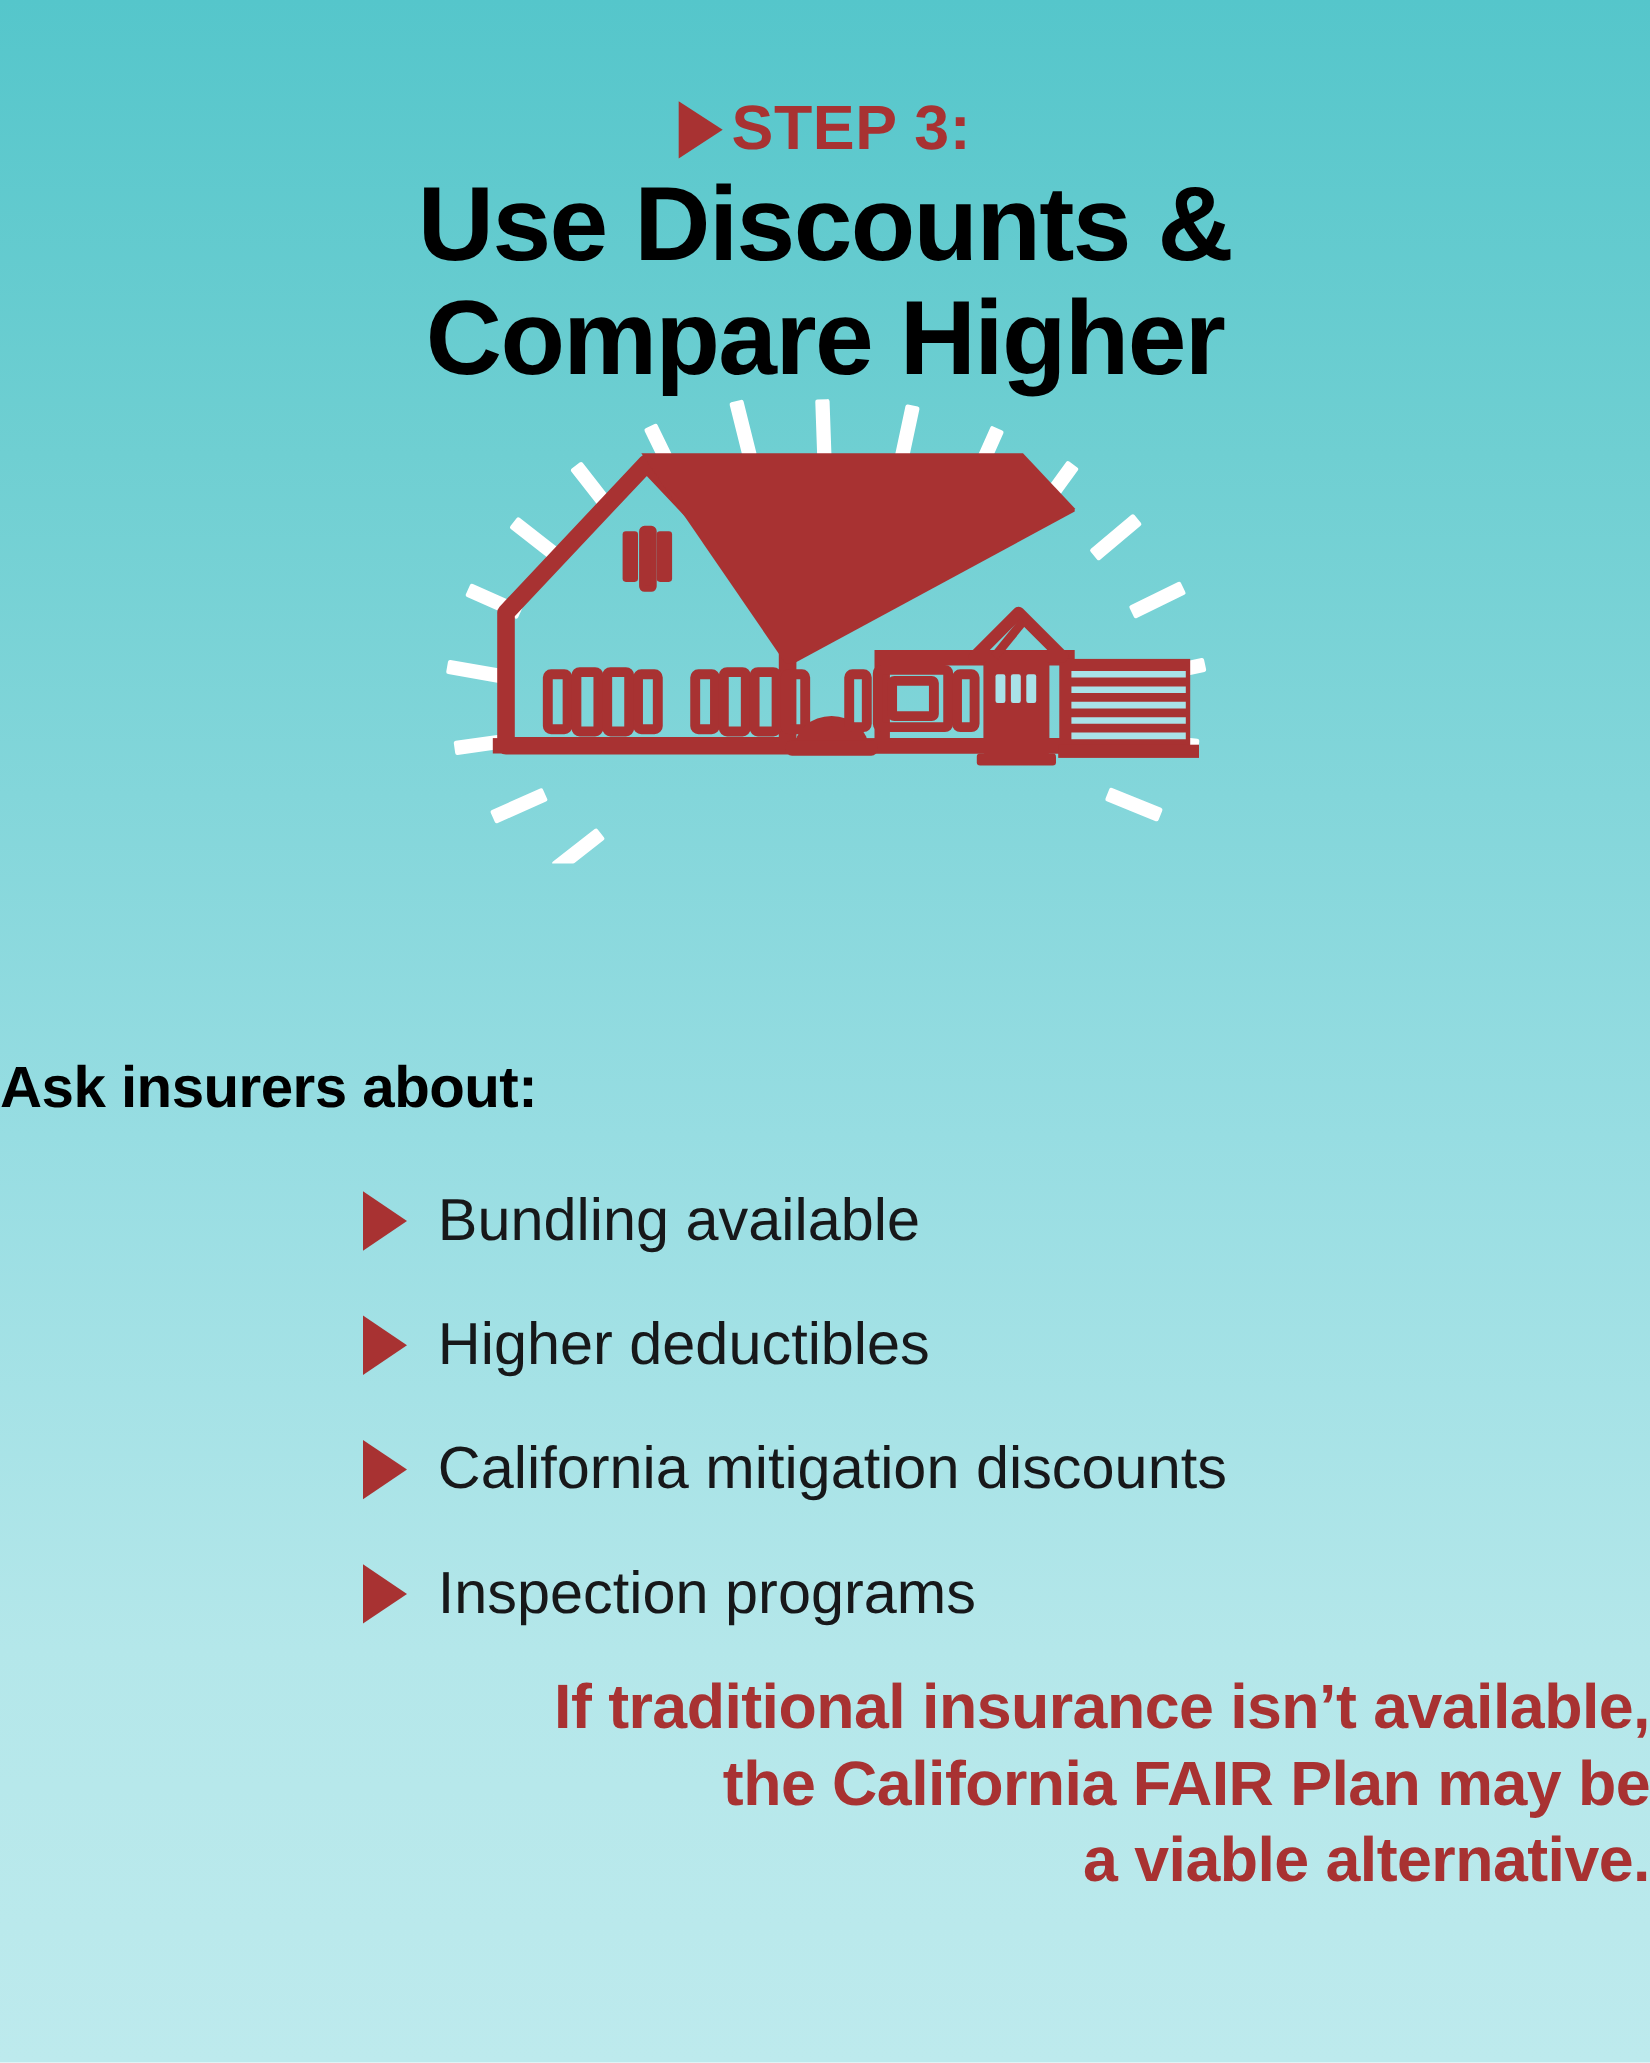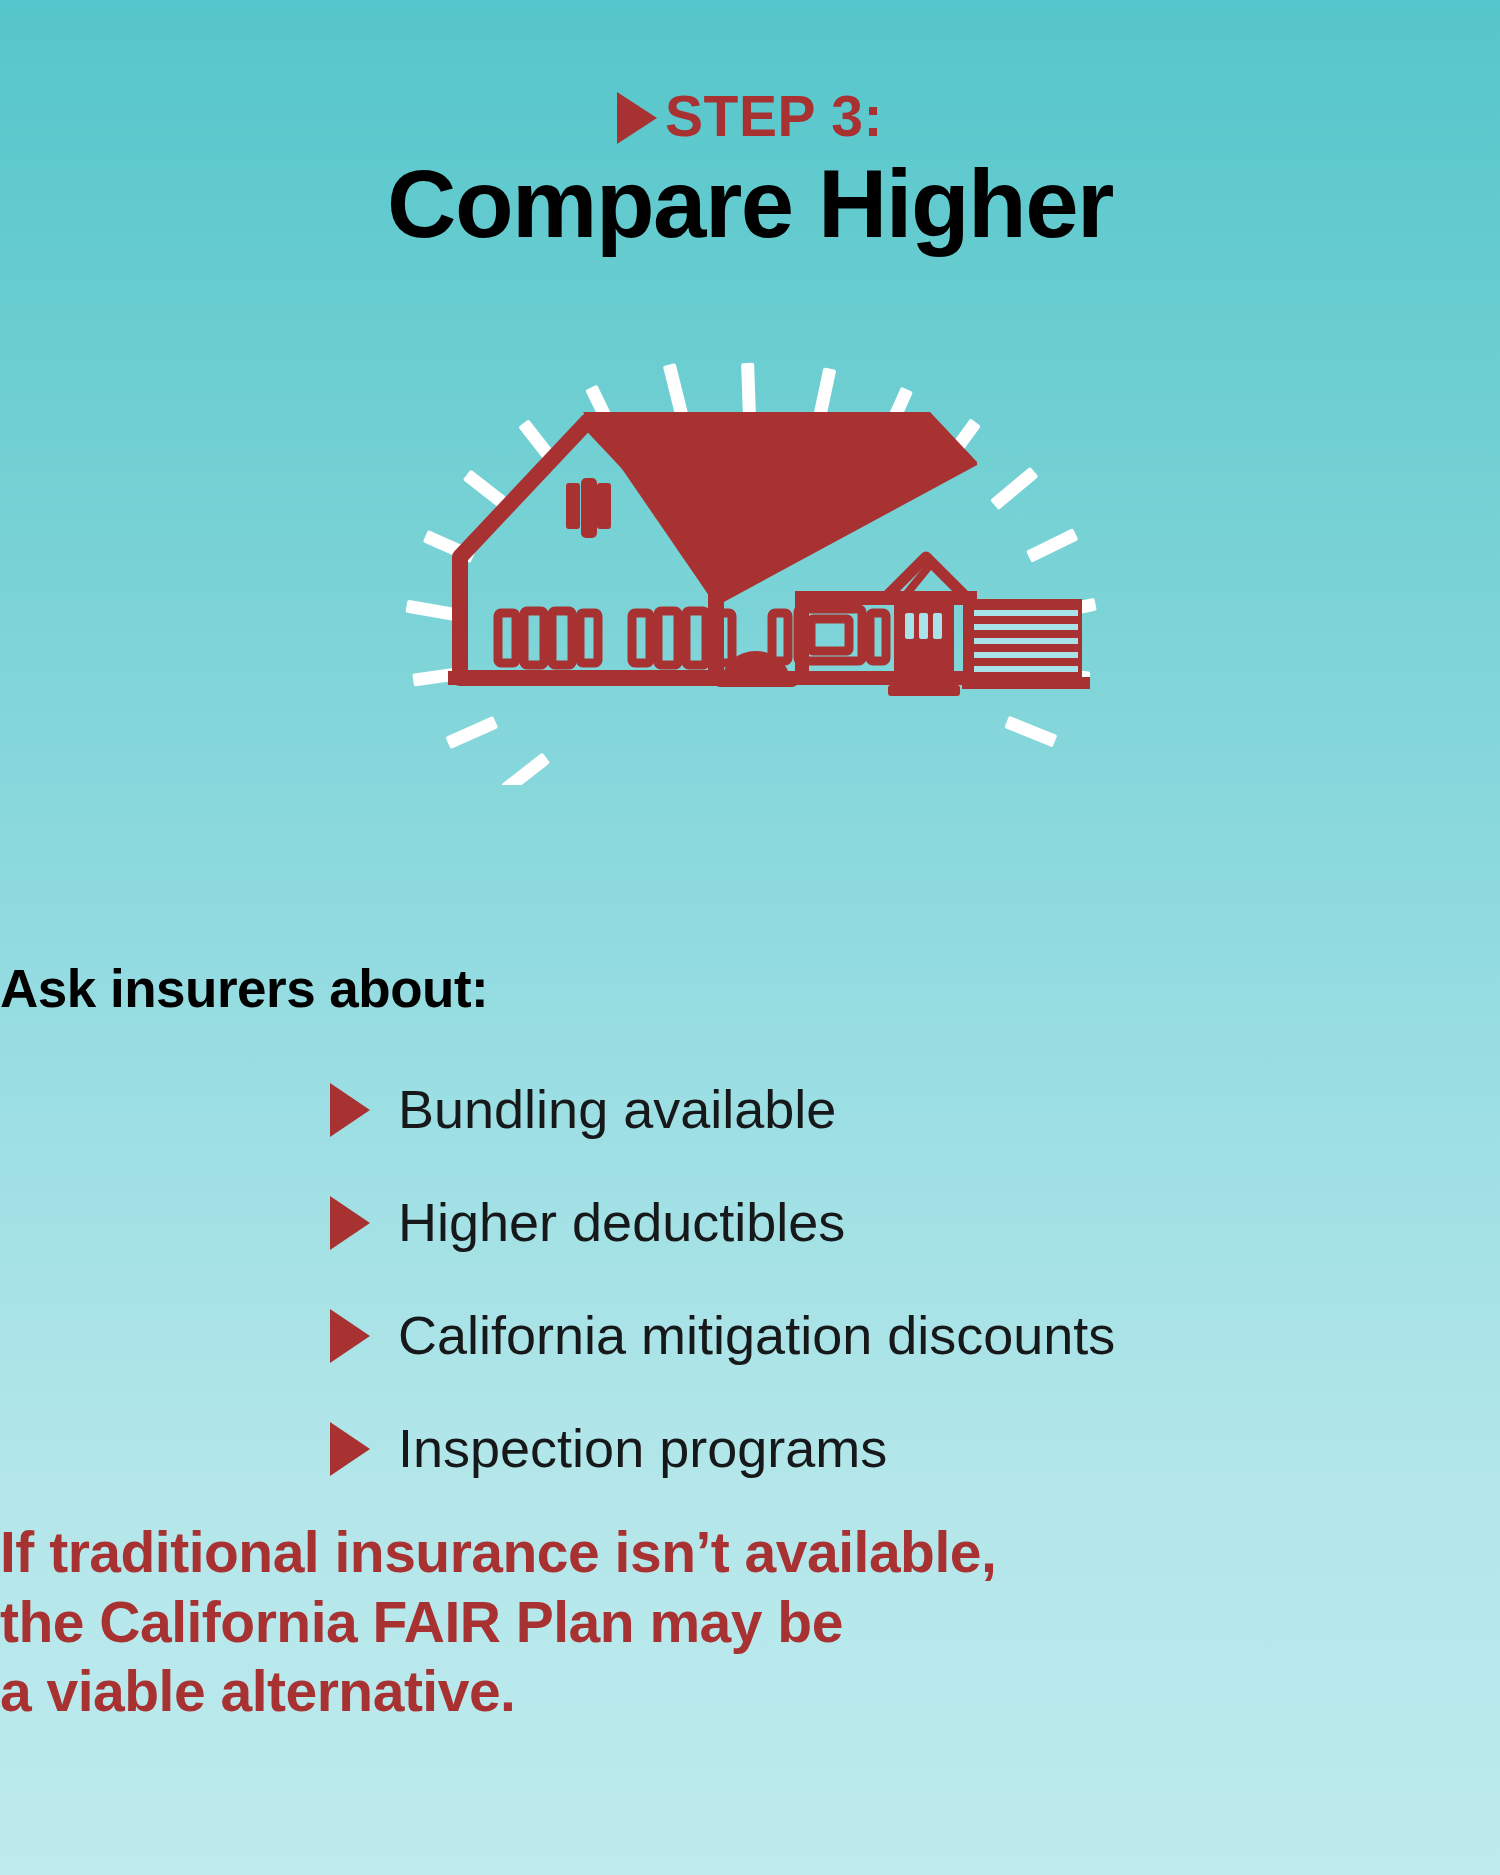--- a/index.html
+++ b/index.html
@@ -114,41 +114,42 @@
     line-height: 1.1;
     font-family: "Liberation Sans", sans-serif;
   }
 
   
   .footer {
     position: absolute;
     top: 1518px;
     left: 0;
     width: 100%;
-    text-align: left;
+    text-align: right;
     color: #a83232;
     font-size: 57px;
     font-weight: bold;
     line-height: 1.22;
     letter-spacing: -0.5px;
     font-family: "Liberation Sans", sans-serif;
   }
   .footer-line { display: block; }
 </style>
 </head>
 <body>
 
 <div class="poster">
 
   <div class="step-row">
     <span class="step-arrow"></span>
     <span class="step-label">STEP 3:</span>
   </div>
 
   <div class="headline">
+    <div>Use Discounts &amp;</div>
     <div>Compare Higher</div>
   </div>
 
   <div class="illustration">
     <svg viewBox="0 0 760 430" xmlns="http://www.w3.org/2000/svg">
       <g fill="#ffffff">
         <rect x="372" y="8" width="13" height="52" rx="2" transform="rotate(-2 378 34)"></rect>
         <rect x="448" y="13" width="13" height="52" rx="2" transform="rotate(12 454 39)"></rect>
         <rect x="520" y="32" width="13" height="52" rx="2" transform="rotate(24 526 58)"></rect>
         <rect x="584" y="62" width="13" height="52" rx="2" transform="rotate(36 590 88)"></rect>

